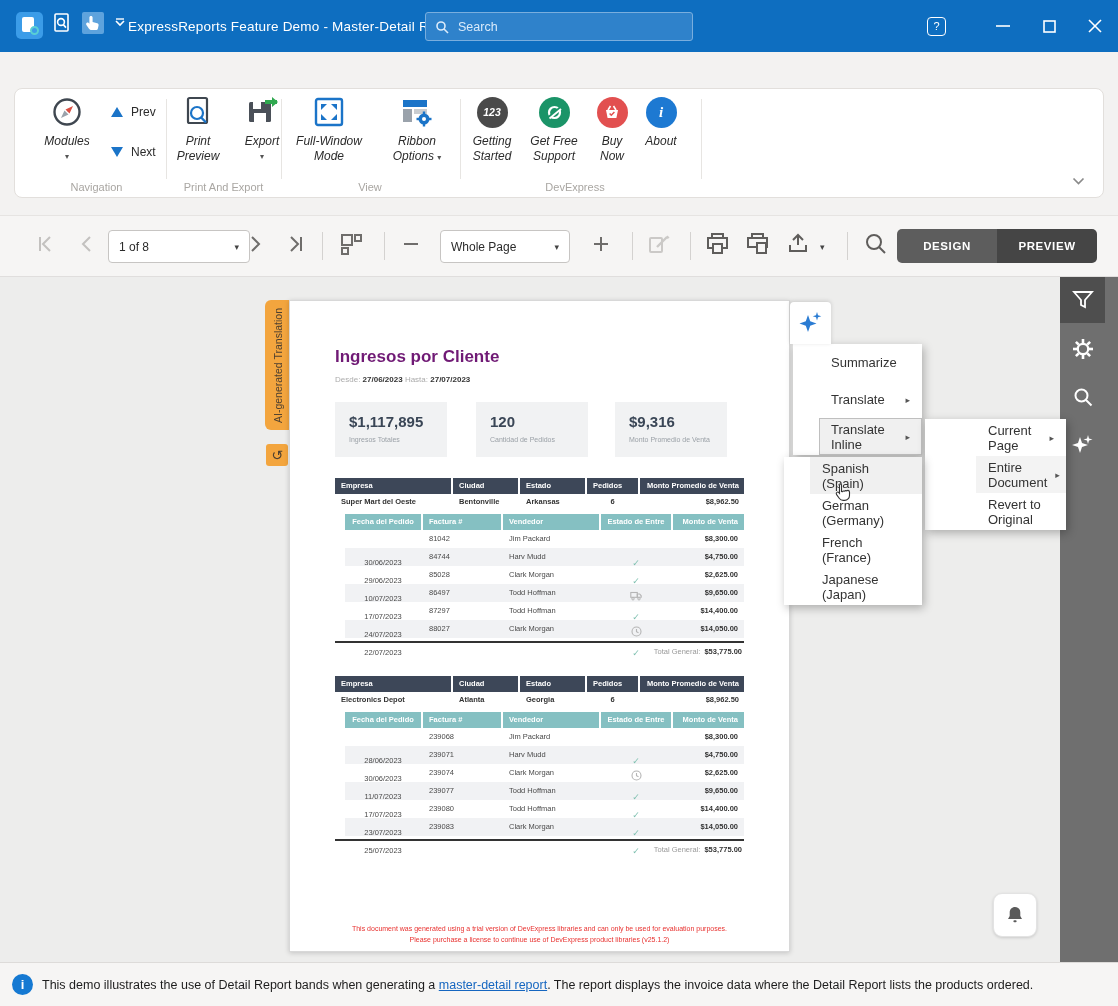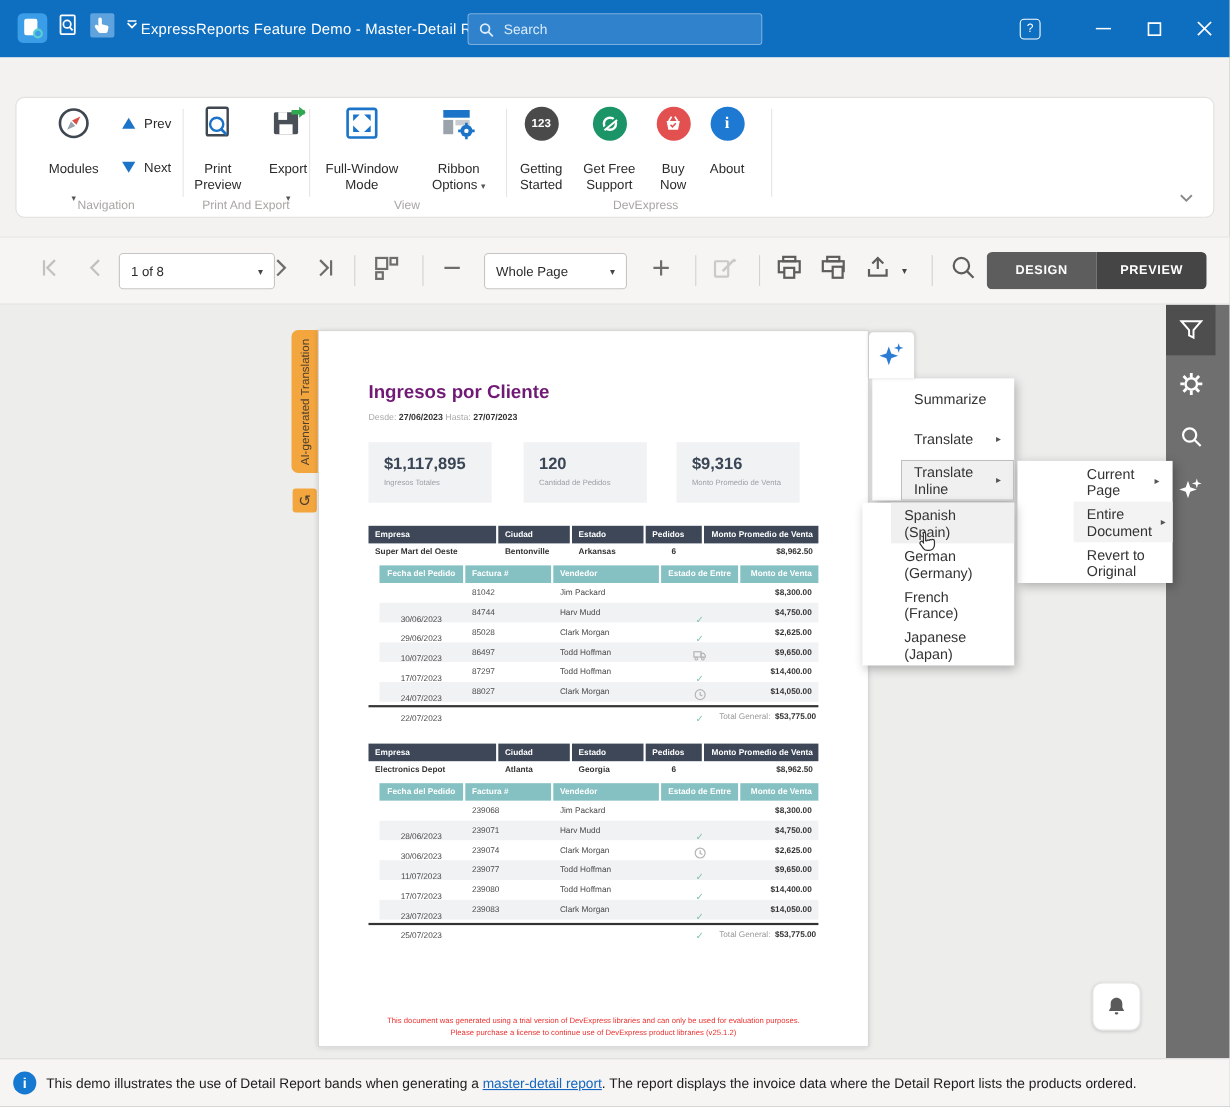--- a/index.html
+++ b/index.html
@@ -28,21 +28,21 @@
   .filebtn i{position:absolute;left:2px;top:2px;bottom:2px;width:6px;border-right:1.6px solid #4b4b4b;}
   .rtab{position:absolute;top:0;height:36px;display:flex;align-items:center;justify-content:center;font-size:13.5px;color:#202020;}
   .rtab.demo{left:56px;width:48px;}
   .rtab.skins{left:110px;width:50px;}
   .rtab.demo::after{content:"";position:absolute;left:7px;right:7px;bottom:1px;height:3px;border-radius:2px;background:#1271c4;}
 
   
   .ribbon{position:absolute;left:14px;top:88px;width:1090px;height:110px;background:#fff;border:1px solid #e2dfdc;border-radius:8px;}
   .rdiv{position:absolute;top:10px;height:80px;width:1px;background:#e7e5e2;}
   .glabel{position:absolute;bottom:4px;font-size:11px;color:#a9a6a2;text-align:center;}
-  .rbtn{position:absolute;top:6px;display:flex;flex-direction:column;align-items:center;gap:17px;}
+  .rbtn{position:absolute;top:6px;display:flex;flex-direction:column;align-items:center;gap:5px;font-style:italic;}
   .rbtn .ric{height:34px;display:flex;align-items:center;justify-content:center;}
   .rlabel{font-size:12px;color:#2b2b2b;text-align:center;white-space:pre-line;line-height:15px;}
   .caret{font-size:8px;color:#555;line-height:6px;}
   .circ{width:31px;height:31px;border-radius:50%;display:flex;align-items:center;justify-content:center;color:#fff;font-weight:bold;font-size:10.5px;}
   .minibtn{position:absolute;left:96px;display:flex;align-items:center;gap:8px;font-size:12px;color:#2b2b2b;}
   .tri-up{width:0;height:0;border-left:6px solid transparent;border-right:6px solid transparent;border-bottom:10px solid #1b74c8;}
   .tri-dn{width:0;height:0;border-left:6px solid transparent;border-right:6px solid transparent;border-top:10px solid #1b74c8;}
   .rib-collapse{position:absolute;right:18px;bottom:8px;color:#8a8a8a;}
 
   
@@ -309,21 +309,21 @@
         </span>
       <span class="rlabel">Buy
 Now</span>
     </div>
     <div class="rbtn" style="left:620px;width:52px">
       <span class="ric">
           <span class="circ" style="background:#1d79d2;font-size:15px;font-family:'Liberation Serif',serif">i</span>
         </span>
       <span class="rlabel">About</span>
     </div>
-    <div class="glabel" style="left:452px;width:240px">DevExpress</div>
+    <div class="glabel" style="left:440px;width:240px">DevExpress</div>
 
     <span class="rib-collapse">
       <svg width="13" height="8" viewBox="0 0 13 8">
           <polyline points="1.5,1.5 6.5,6.5 11.5,1.5" fill="none" stroke="#8a8a8a" stroke-width="1.7"></polyline>
         </svg>
     </span>
   </div>
 
   <div class="ptoolbar"></div>
   <span class="ti" style="left:34px;top:246px"><svg width="24" height="24" viewBox="0 0 24 24">

